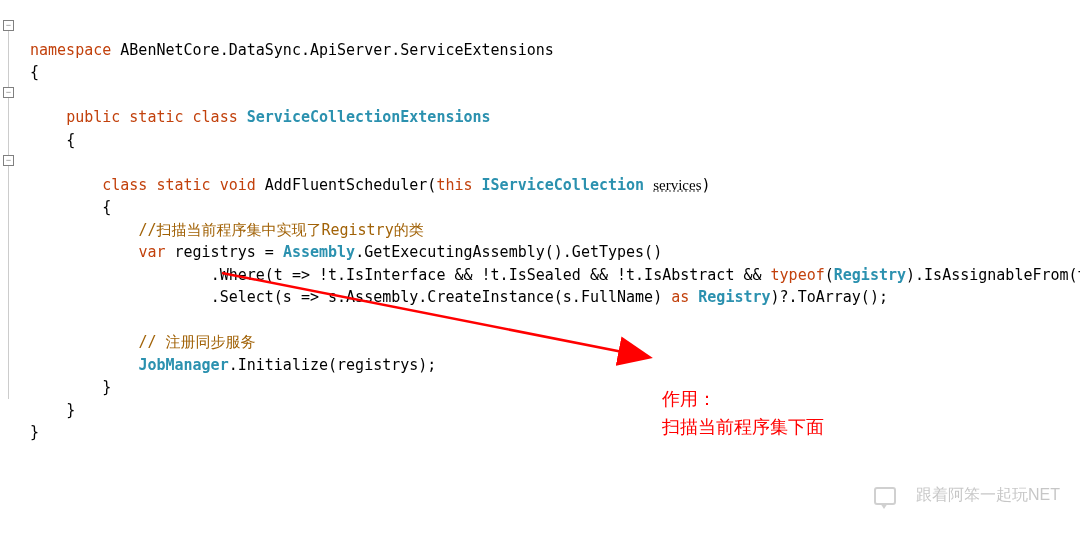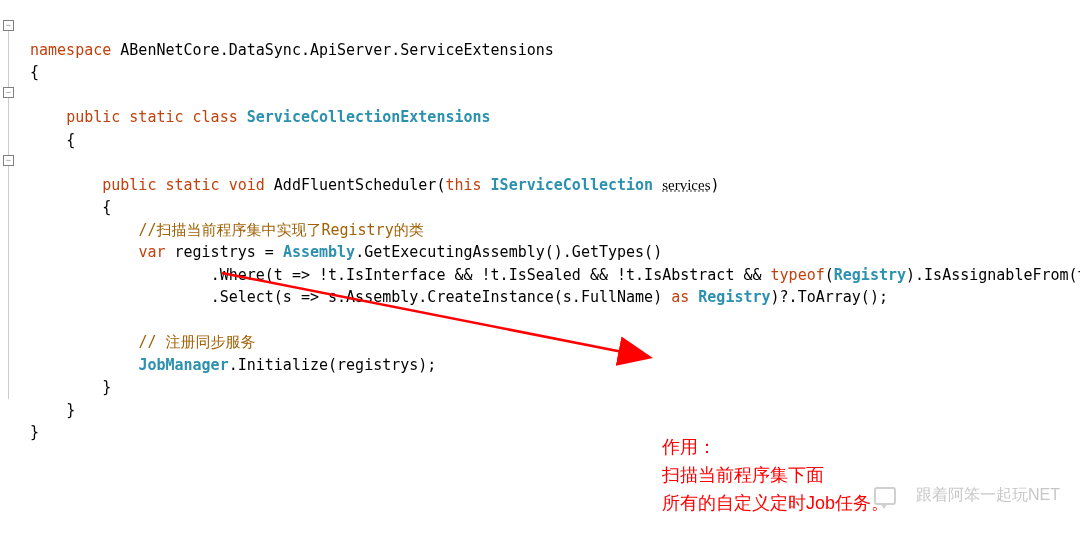--- a/index.html
+++ b/index.html
@@ -47,21 +47,20 @@
     .comment { color: #a16207; }
     .param-under { text-decoration: underline dotted #777; font-family: Liberation Serif, serif; }
     .annotation {
       position: absolute;
       left: 662px;
       top: 385px;
       color: #ff0000;
       font-size: 18px;
       line-height: 28px;
       font-family: "Microsoft YaHei", sans-serif;
-      margin-top: 48px;
     }
     .arrow {
       position: absolute;
       left: 220px;
       top: 265px;
       pointer-events: none;
     }
     .watermark {
       position: absolute;
       right: 20px;
@@ -101,21 +100,21 @@
 <div class="fold-box" style="top:87px;">−</div>
 <div class="fold-box" style="top:155px;">−</div>
 
 <div class="code-area">
 <div class="code-content"><span class="kw">namespace</span><span> ABenNetCore.DataSync.ApiServer.ServiceExtensions</span>
 <span>{</span>
 
     <span class="kw">public static class </span><span class="type">ServiceCollectionExtensions</span>
     <span>{</span>
 
-        <span class="kw">public static void </span><span>AddFluentScheduler(</span><span class="kw">this</span><span class="type"> IServiceCollection </span><span class="param-under">services</span><span>)</span>
+        <span class="kw">class static void </span><span>AddFluentScheduler(</span><span class="kw">this</span><span class="type"> IServiceCollection </span><span class="param-under">services</span><span>)</span>
         <span>{</span>
             <span class="comment">//扫描当前程序集中实现了Registry的类</span>
             <span class="kw">var</span><span> registrys = </span><span class="type">Assembly</span><span>.GetExecutingAssembly().GetTypes()</span>
                     <span>.Where(t =&gt; !t.IsInterface &amp;&amp; !t.IsSealed &amp;&amp; !t.IsAbstract &amp;&amp; </span><span class="kw">typeof</span><span>(</span><span class="type">Registry</span><span>).IsAssignableFrom(t))</span>
                     <span>.Select(s =&gt; s.Assembly.CreateInstance(s.FullName) </span><span class="kw">as</span><span> </span><span class="type">Registry</span><span>)?.ToArray();</span>
 
             <span class="comment">// 注册同步服务</span>
             <span class="type">JobManager</span><span>.Initialize(registrys);</span>
         <span>}</span>
     <span>}</span>
@@ -127,19 +126,18 @@
     <marker id="ah" markerWidth="14" markerHeight="12" refX="12" refY="6" orient="auto">
       <polygon points="0,0 14,6 0,12" fill="#ff0000"></polygon>
     </marker>
   </defs>
   <line x1="2" y1="8" x2="428" y2="92" stroke="#ff0000" stroke-width="2.5" marker-end="url(#ah)"></line>
 </svg>
 
 <div class="annotation">
   <div>作用：</div>
   <div>扫描当前程序集下面</div>
-  <div>所有的自定义定时Job任务。</div>
 </div>
 
 <div class="watermark">
   <span class="wm-icon"></span>
   <span>跟着阿笨一起玩NET</span>
 </div>
 
 </body></html>

